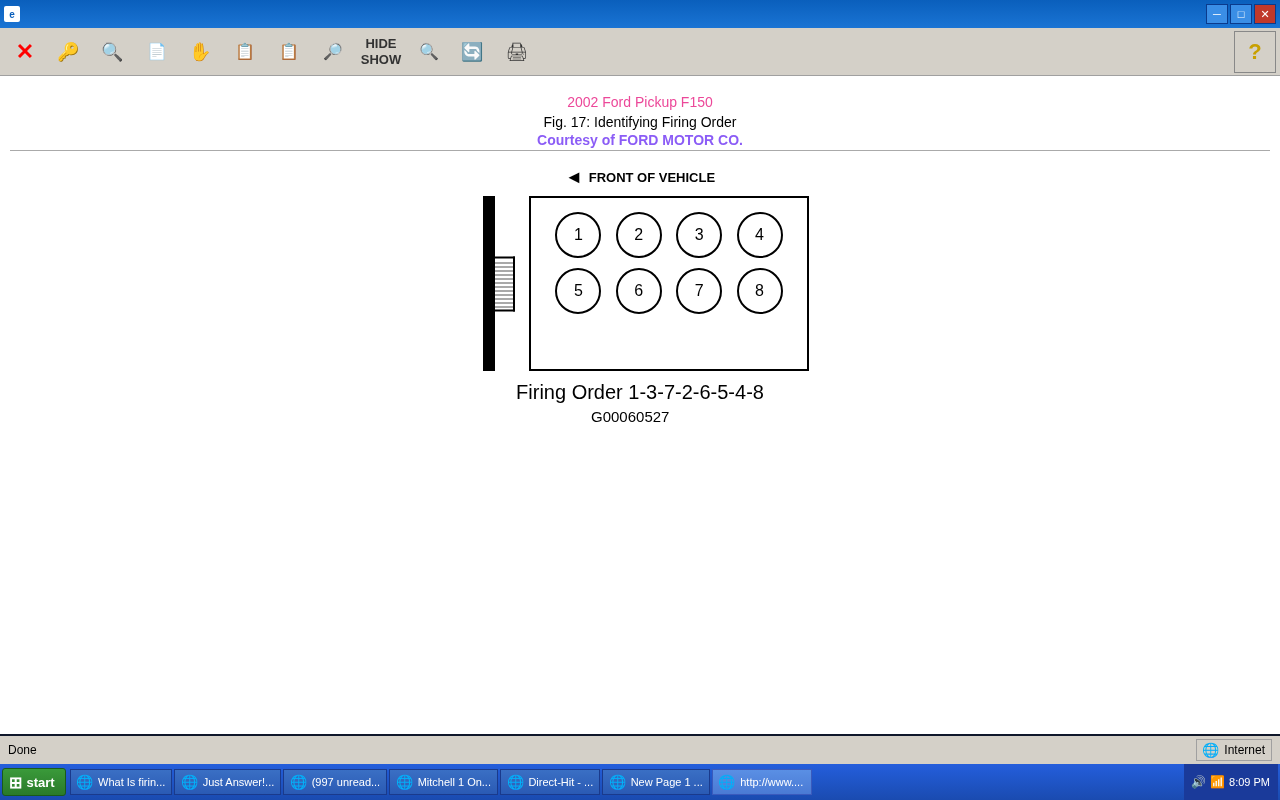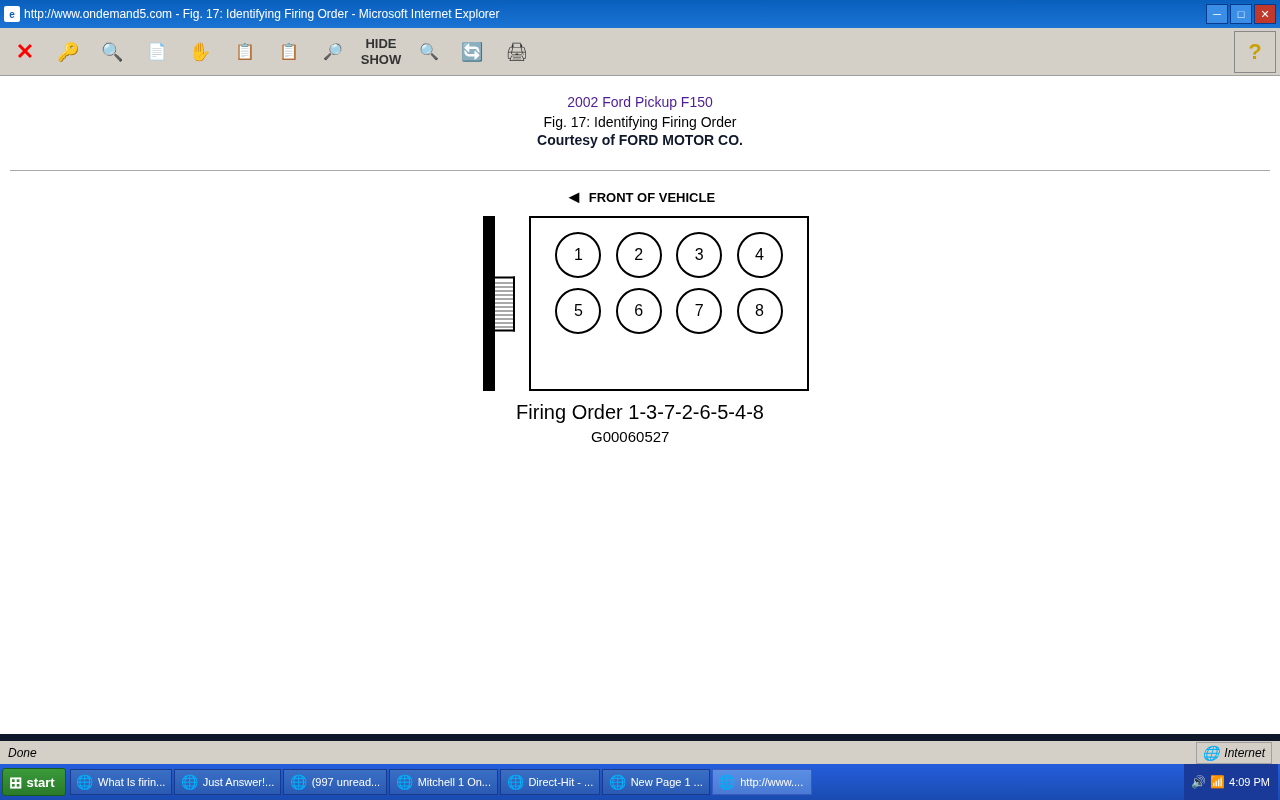--- a/index.html
+++ b/index.html
@@ -82,23 +82,23 @@
     .content-area {
       background: white;
       height: calc(800px - 28px - 48px - 30px - 36px);
       overflow-y: auto;
       display: flex;
       flex-direction: column;
       align-items: center;
       padding: 10px;
     }
 
-    .page-title { font-size: 14px; font-weight: normal; text-align: center; margin-top: 8px; color: #4c1d95; }
+    .page-title { font-size: 14px; font-weight: normal; text-align: center; margin-top: 8px; color: #ec4899; }
     .page-subtitle { font-size: 14px; font-weight: normal; text-align: center; color: #000; }
-    .page-credit { font-size: 14px; font-weight: bold; text-align: center; color: #0f172a; margin-bottom: 20px; }
+    .page-credit { font-size: 14px; font-weight: bold; text-align: center; color: #8b5cf6; }
 
     .divider { width: 100%; height: 1px; background: #aaa; margin: 2px 0 16px 0; }
 
     
     .diagram-container {
       display: flex;
       flex-direction: column;
       align-items: center;
     }
     .front-label {
@@ -153,27 +153,26 @@
       color: #000;
       margin-top: 4px;
       align-self: flex-start;
       margin-left: 120px;
     }
 
     
     .status-bar {
       height: 30px;
       background: #d4d0c8;
-      border-top: 7px solid #0f172a;
+      border-top: 2px solid #0f172a;
       display: flex;
       align-items: center;
       padding: 0 8px;
       font-size: 12px;
       color: #000;
-      font-style: italic;
     }
     .status-done { flex: 1; }
     .status-internet {
       display: flex; align-items: center; gap: 4px;
       border: 1px solid #a0a0a0;
       padding: 2px 6px;
       background: #d4d0c8;
     }
     .ie-globe { font-size: 14px; }
 
@@ -237,21 +236,20 @@
       color: white;
     }
     .clock { font-size: 11px; color: white; }
   </style>
 </head>
 <body>
 
 <div class="title-bar">
   <div class="title-bar-left">
     <div class="title-bar-icon">e</div>
-    <span>http://www.ondemand5.com - Fig. 17: Identifying Firing Order - Microsoft Internet Explorer</span>
   </div>
   <div class="title-bar-buttons">
     <div class="title-btn">─</div>
     <div class="title-btn">□</div>
     <div class="title-btn close">✕</div>
   </div>
 </div>
 
 <div class="toolbar">
 
@@ -405,15 +403,15 @@
       <span>New Page 1 ...</span>
     </div>
     <div class="taskbar-item active">
       <span class="taskbar-item-icon">🌐</span>
       <span>http://www....</span>
     </div>
   </div>
 
   <div class="taskbar-right">
     <span style="font-size:12px;">🔊 📶</span>
-    <span class="clock">4:09 PM</span>
+    <span class="clock">8:09 PM</span>
   </div>
 </div>
 
 </body></html>

